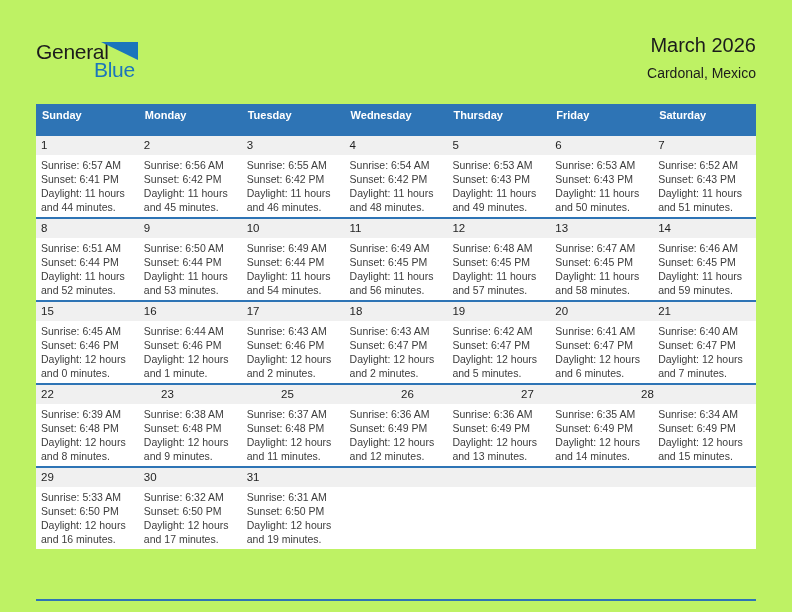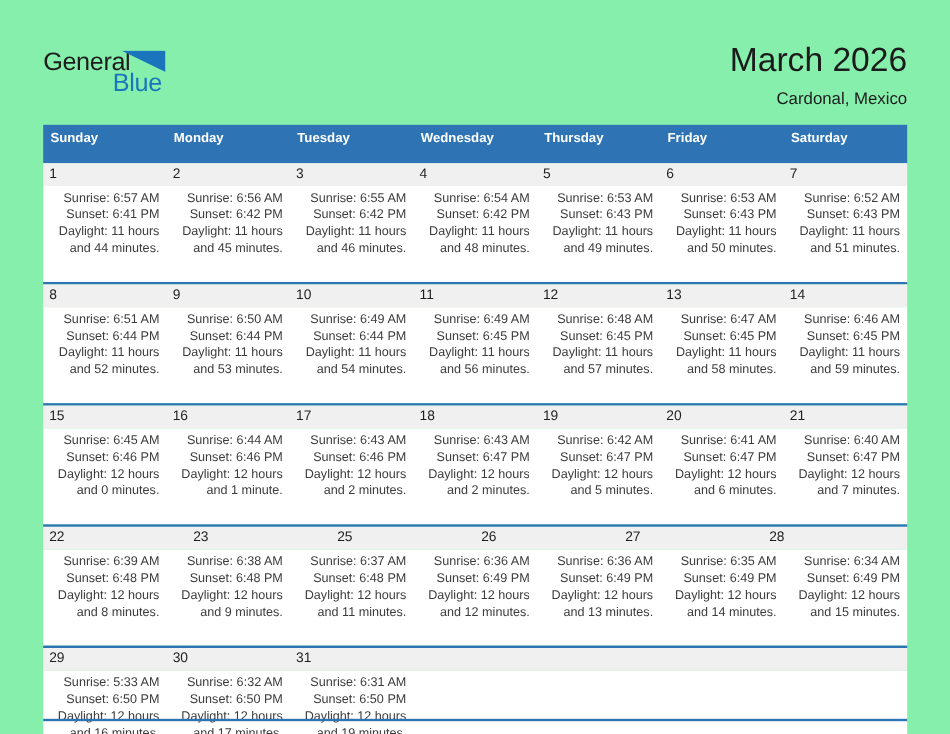--- a/index.html
+++ b/index.html
@@ -1,44 +1,44 @@
 <!DOCTYPE html>
 <html style="--header_blue: #2E74B5; --logo_blue: #1B75BC; --row_line: #2E74B5; --day_band: #F0F0F0;"><head>
 <meta charset="utf-8">
 <style>
   * { margin:0; padding:0; box-sizing:border-box; }
   html,body { background:#ffffff; }
   body { font-family:"Liberation Sans", sans-serif; }
   .page {
-    position:relative; width:792px; height:612px; background:#86efac; overflow:hidden;
+    position:relative; width:792px; height:612px; background:#bef264; overflow:hidden;
   }
 
   
   .logo { position:absolute; left:36px; top:40px; width:150px; height:48px; }
   .logo-general { position:absolute; left:0; top:0; font-size:21px; font-weight:500; color:#1c1c1c; letter-spacing:-0.3px; }
   .logo-triangle { position:absolute; left:65px; top:2px; width:37px; height:18px;
     background:var(--logo_blue); clip-path:polygon(0 0, 100% 0, 100% 100%); }
   .logo-blue { position:absolute; left:58px; top:18px; font-size:21px; font-weight:500; color:var(--logo_blue); letter-spacing:-0.3px; }
 
   
   .title-block { position:absolute; top:34px; right:36px; text-align:right; }
-  .month-title { font-size:28px; font-weight:400; color:#1b1b1b;text-align:right; }
+  .month-title { font-size:20px; font-weight:400; color:#1b1b1b;text-align:right; }
   .location { font-size:14px; font-weight:400; color:#1b1b1b; margin-top:8px; }
 
   
   .calendar { position:absolute; left:36px; top:104px; width:720px; }
   .weekday-row { display:flex; background:var(--header_blue); height:32px;font-weight:bold; }
   .weekday-cell { flex:1 1 0; color:#ffffff; font-size:11px; line-height:22px; padding-left:6px;
     overflow:hidden; white-space:nowrap; }
 
   .week-row { border-top:2px solid var(--row_line); }
   .week-row:first-of-type { border-top:none; }
   .day-band { display:flex; background:var(--day_band); height:19px; }
   .day-num { flex:1 1 0; font-size:11.5px; line-height:19px; color:#1f1f1f; padding-left:5px; }
-  .details-row { display:flex; height:80px; background:#fff;text-align:right; }
+  .details-row { display:flex; height:62px; background:#fff; }
   .cell { flex:1 1 0; padding:3px 6px 0 5px; }
   .line { font-size:10.5px; line-height:14px; color:#3c3c3c; white-space:nowrap; overflow:hidden; }
 
   
   .footer-rule { position:absolute; left:36px; right:36px; top:599px; height:2px; background:var(--row_line); }
 </style>
 </head>
 <body>
 
 <div class="page">

